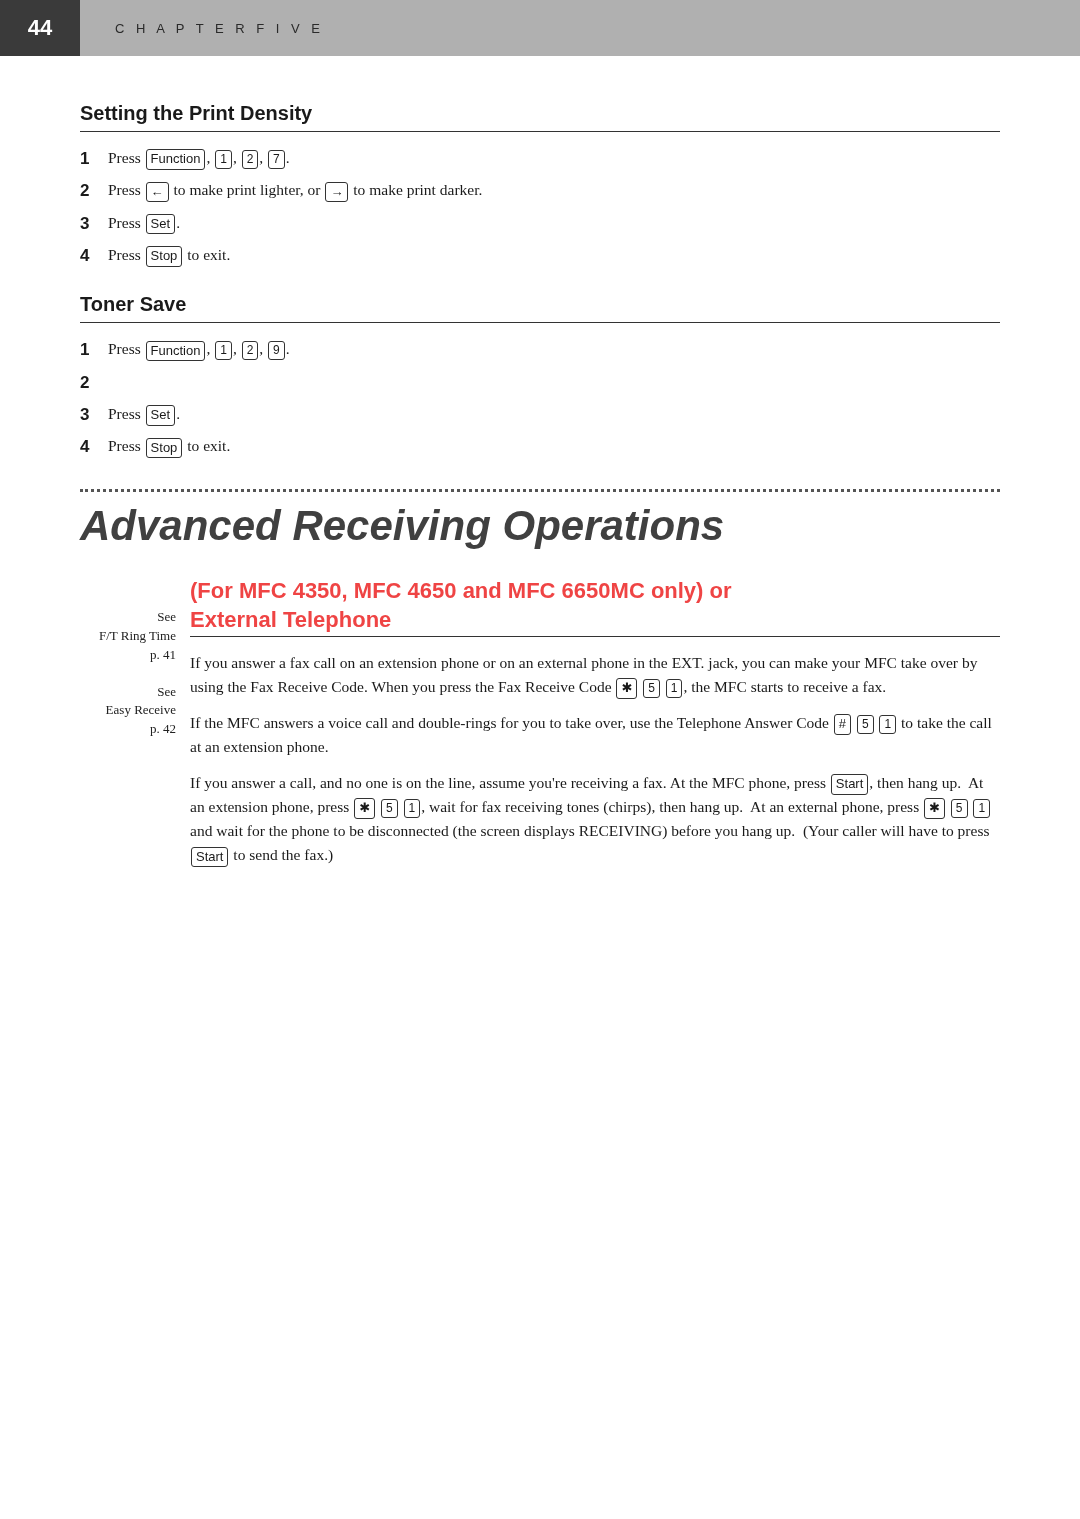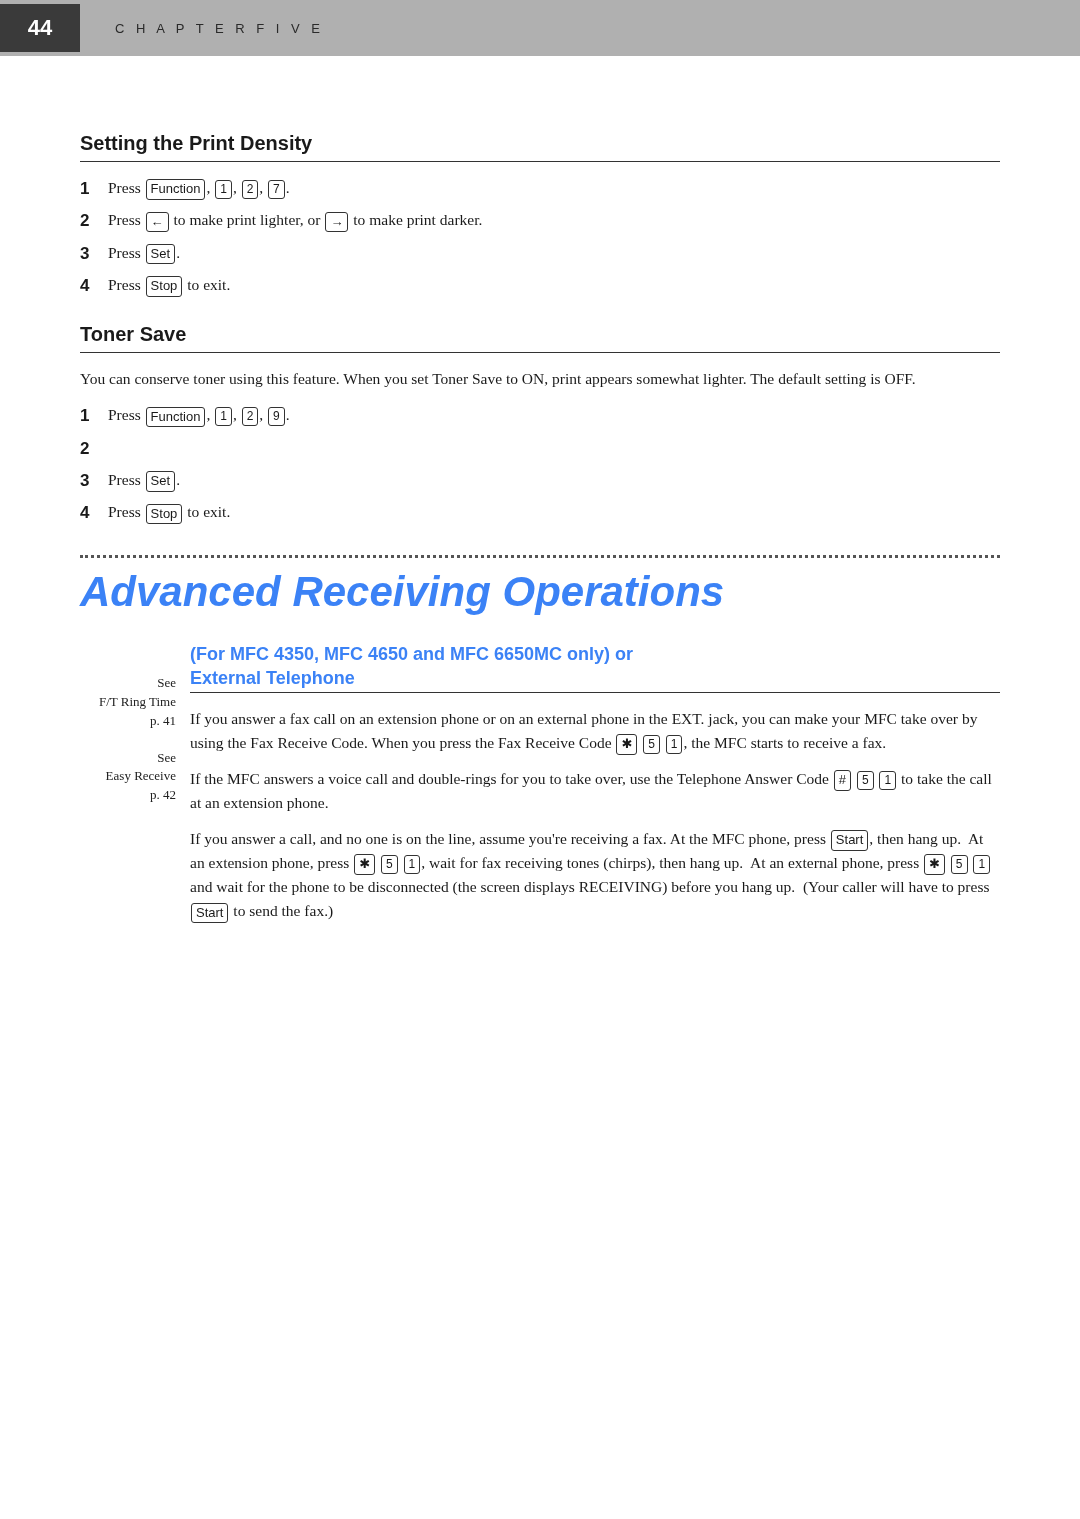--- a/index.html
+++ b/index.html
@@ -21,40 +21,40 @@
       height: 56px;
       padding: 0 0 0 0;
     }
 
     .page-number-box {
       background: #3a3a3a;
       color: #ffffff;
       font-size: 22px;
       font-weight: bold;
       width: 80px;
-      height: 48px;
+      height: 56px;
       display: flex;
       align-items: center;
       justify-content: center;
       font-family: Arial, sans-serif;
     }
 
     .chapter-label {
       font-family: Arial, sans-serif;
       font-size: 13px;
       letter-spacing: 4px;
       color: #2a2a2a;
       margin-left: 35px;
       font-weight: normal;
       text-transform: uppercase;
     }
 
     
     .content {
-      padding: 52px 80px 36px 80px;
+      padding: 22px 80px 36px 80px;
     }
 
     
     .section-heading {
       font-family: Arial, sans-serif;
       font-size: 20px;
       font-weight: bold;
       color: #1a1a1a;
       margin-bottom: 6px;
       margin-top: 24px;
@@ -131,21 +131,21 @@
       flex: 1;
       border-top: 3px dotted #555;
     }
 
     
     .big-section-title {
       font-family: Arial, sans-serif;
       font-size: 42px;
       font-weight: bold;
       font-style: italic;
-      color: #3b82f6;
+      color: #404040;
       margin: 8px 0 28px 0;
       line-height: 1.15;
     }
 
     
     .operation-section {
       display: flex;
       gap: 0;
       margin-top: 10px;
     }
@@ -172,23 +172,23 @@
     .operation-heading {
       font-family: Arial, sans-serif;
       font-size: 18px;
       font-weight: bold;
       color: #1a1a1a;
       margin-bottom: 3px;
     }
 
     .operation-subheading {
       font-family: Arial, sans-serif;
-      font-size: 18px;
-      font-weight: bold;
-      color: #3b82f6;
+      font-size: 22px;
+      font-weight: bold;
+      color: #ef4444;
       margin-bottom: 3px;
     }
 
     .operation-divider {
       border: none;
       border-top: 1.5px solid #333;
       margin-bottom: 14px;
     }
 
   </style>
@@ -236,21 +236,20 @@
     <li>
       <span class="step-num">4</span>
       <span class="step-content">
         Press <span class="key">Stop</span> to exit.
       </span>
     </li>
   </ol>
 
   <h2 class="section-heading">Toner Save</h2>
   <hr class="section-divider">
-  <p class="body-text">You can conserve toner using this feature.  When you set Toner Save to ON, print appears somewhat lighter.  The default setting is OFF.</p>
 
   <ol class="steps-list">
 
     <li>
       <span class="step-num">1</span>
       <span class="step-content">
         Press <span class="key">Function</span>,
         <span class="key key-small">1</span>,
         <span class="key key-small">2</span>,
         <span class="key key-small">9</span>.

